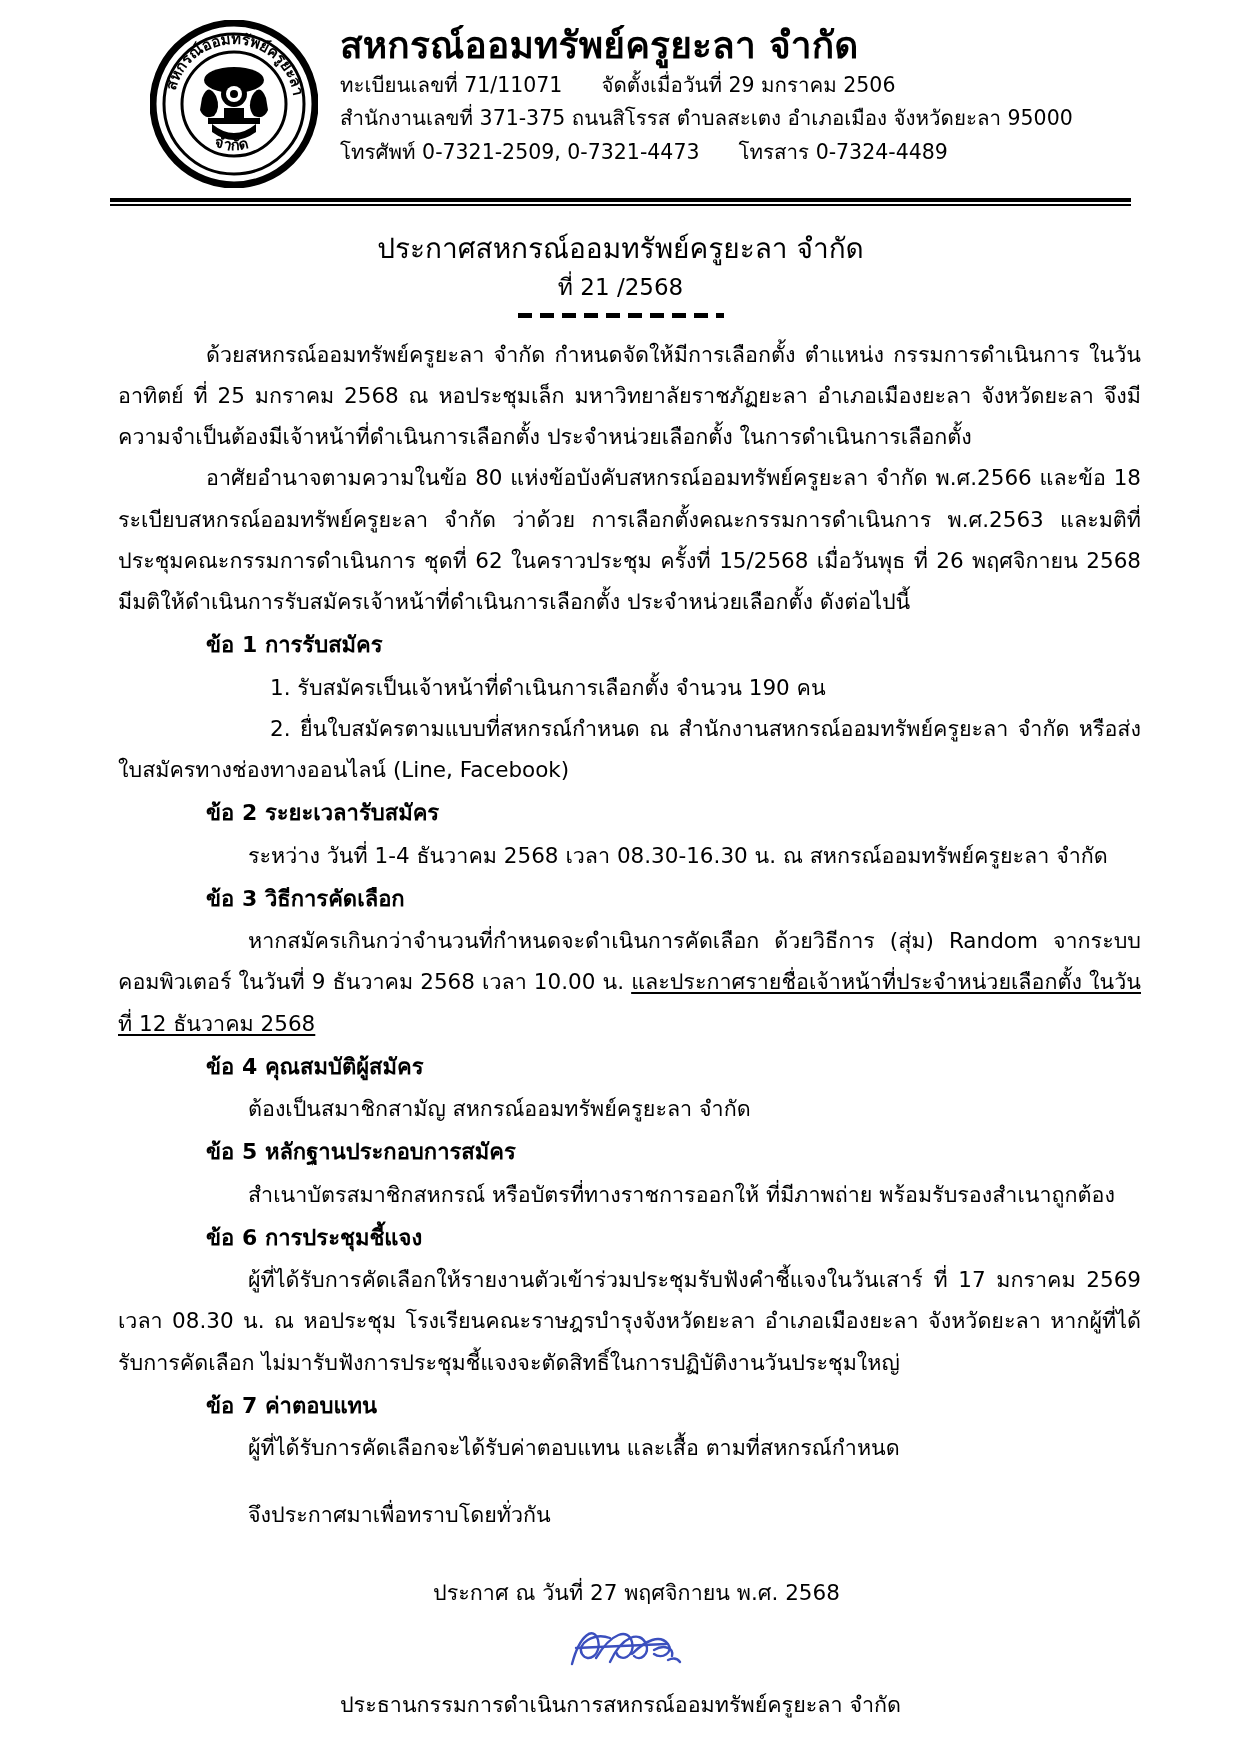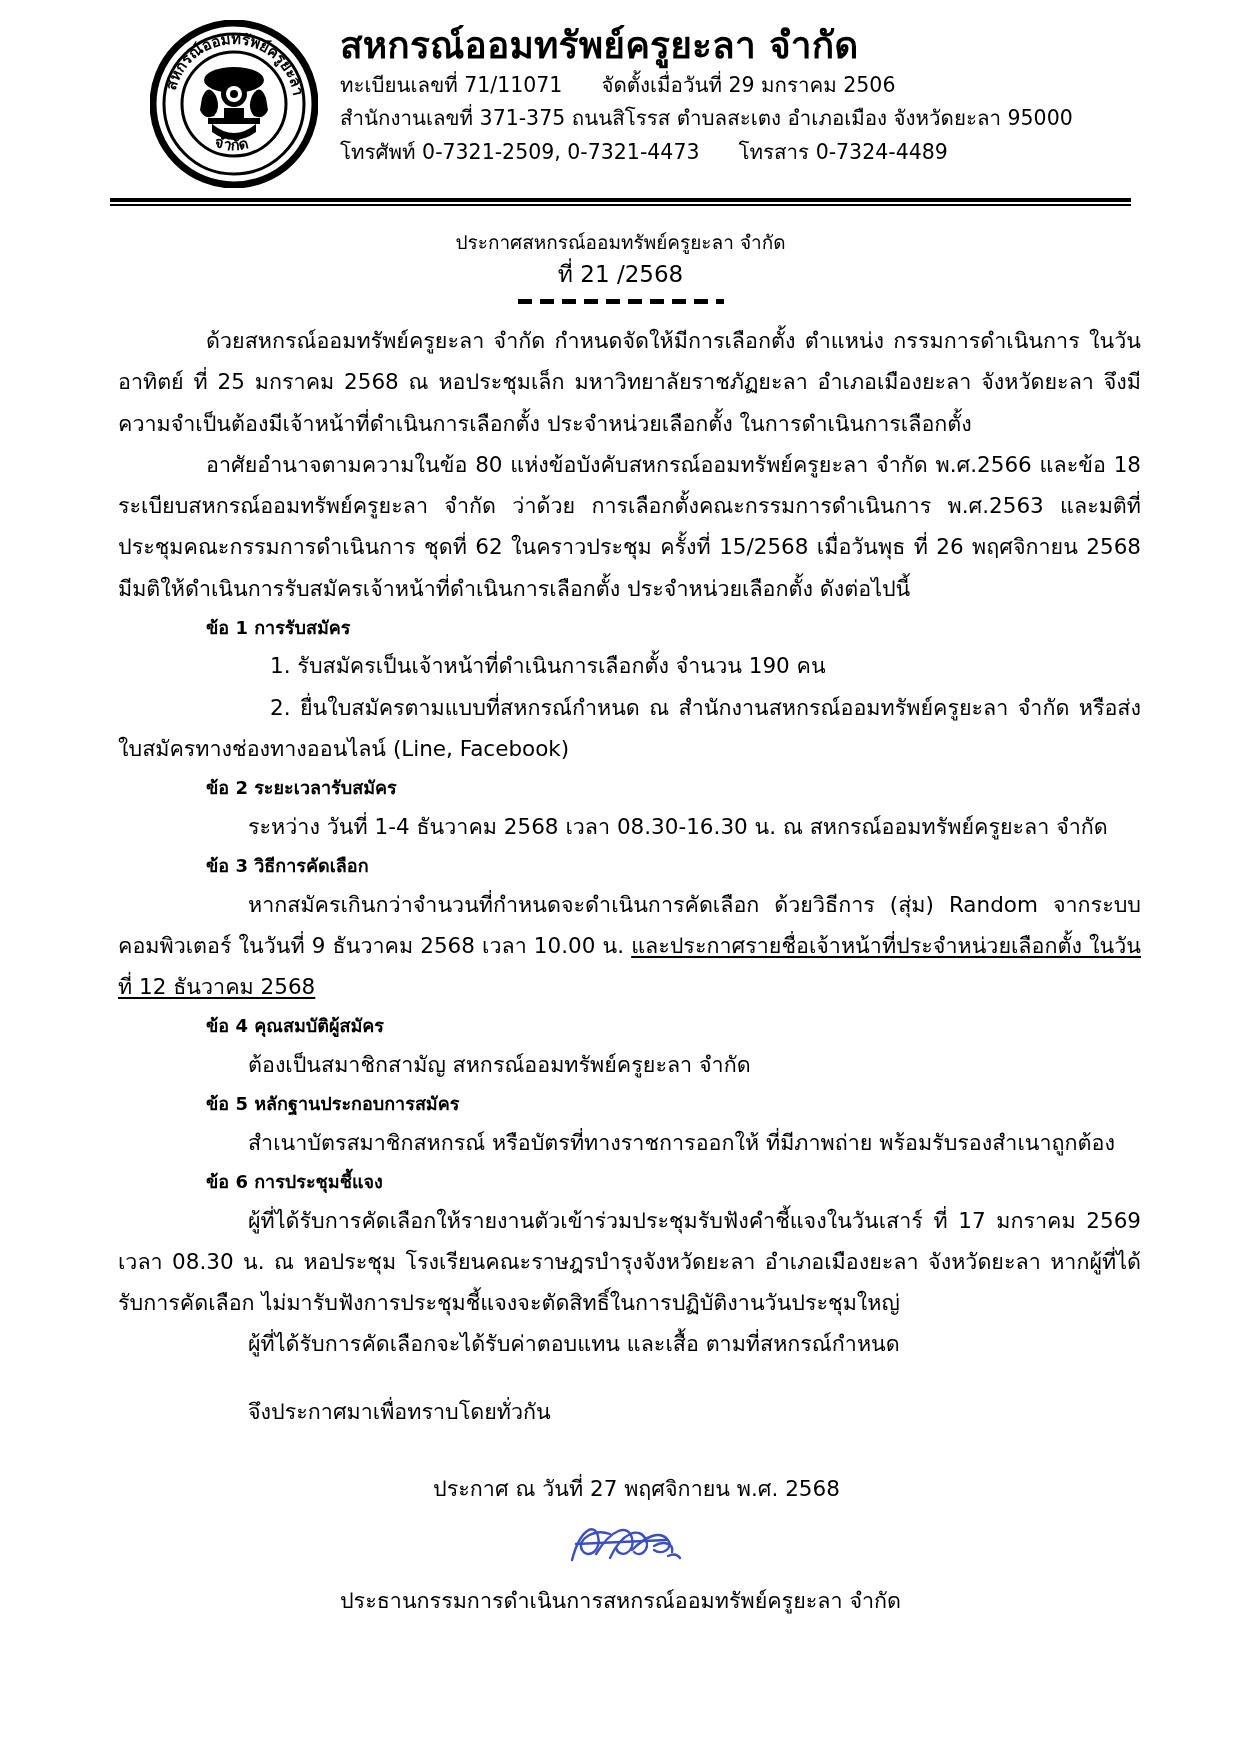--- a/index.html
+++ b/index.html
@@ -75,21 +75,21 @@
     background: #000;
     margin-top: 2px;
   }
 
   
   .title-block {
     text-align: center;
     margin-top: 22px;
   }
   .title-1 {
-    font-size: 19px;
+    font-size: 28px;
     line-height: 1.5;
   }
   .title-2 {
     font-size: 23px;
     line-height: 1.5;
   }
   .title-3 {
     font-size: 23px;
     font-weight: 700;
     line-height: 1.5;
@@ -116,21 +116,21 @@
   }
   .para {
     margin: 0;
     text-indent: 88px;
   }
   .para.first { margin-top: 16px; }
   .para.tight { margin-top: 0; }
 
   .heading {
     font-weight: 700;
-    font-size: 18px;
+    font-size: 22px;
     margin-left: 88px;
     margin-top: 2px;
   }
   .sub {
     margin: 0;
     padding-left: 152px;
   }
   .sub-flow {
     margin: 0;
     padding-left: 0;
@@ -251,20 +251,21 @@
 
     <div class="heading">ข้อ 4 คุณสมบัติผู้สมัคร</div>
     <p class="indent-para">ต้องเป็นสมาชิกสามัญ สหกรณ์ออมทรัพย์ครูยะลา จำกัด</p>
 
     <div class="heading">ข้อ 5 หลักฐานประกอบการสมัคร</div>
     <p class="indent-para">สำเนาบัตรสมาชิกสหกรณ์ หรือบัตรที่ทางราชการออกให้ ที่มีภาพถ่าย พร้อมรับรองสำเนาถูกต้อง</p>
 
     <div class="heading">ข้อ 6 การประชุมชี้แจง</div>
     <p class="indent-para">ผู้ที่ได้รับการคัดเลือกให้รายงานตัวเข้าร่วมประชุมรับฟังคำชี้แจงในวันเสาร์ ที่ 17 มกราคม 2569 เวลา 08.30 น. ณ หอประชุม โรงเรียนคณะราษฎรบำรุงจังหวัดยะลา อำเภอเมืองยะลา จังหวัดยะลา หากผู้ที่ได้รับการคัดเลือก  ไม่มารับฟังการประชุมชี้แจงจะตัดสิทธิ์ในการปฏิบัติงานวันประชุมใหญ่</p>
 
+    <div class="heading">ข้อ 7 ค่าตอบแทน</div>
     <p class="indent-para">ผู้ที่ได้รับการคัดเลือกจะได้รับค่าตอบแทน และเสื้อ ตามที่สหกรณ์กำหนด</p>
 
     <div class="blank-line"></div>
 
     <p class="closing">จึงประกาศมาเพื่อทราบโดยทั่วกัน</p>
   </div>
 
   <div class="sig-block">
     <div class="sig-date">ประกาศ  ณ  วันที่ 27 พฤศจิกายน พ.ศ. 2568</div>
 

